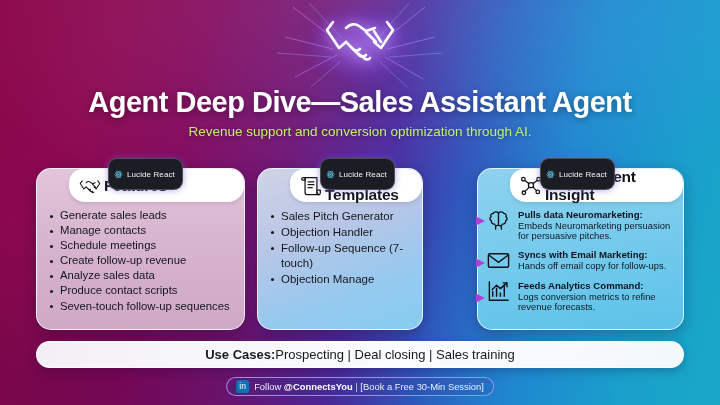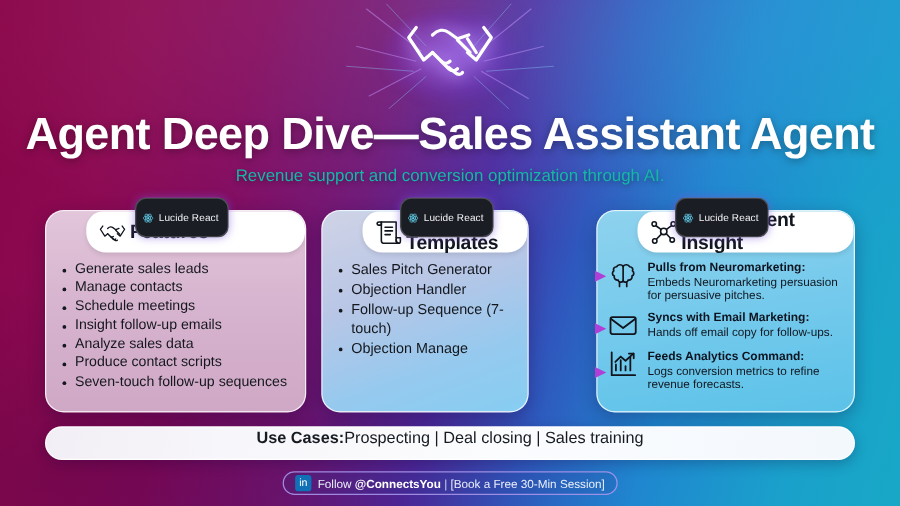--- a/index.html
+++ b/index.html
@@ -42,25 +42,25 @@
     position: absolute; left: 50%; top: 50%; transform: translate(-50%,-50%);
     width: 160px; height: 110px;
     background: radial-gradient(50% 50% at 50% 50%, rgba(180,130,255,.55), rgba(120,60,220,.18) 55%, rgba(0,0,0,0) 72%);
     filter: blur(2px);
   }
   .logo-rays { position: absolute; left: 50%; top: 50%; transform: translate(-50%,-50%); opacity: .85; }
   .logo-svg { position: relative; display: block; margin: 0 auto; filter: drop-shadow(0 0 6px rgba(190,150,255,.95)) drop-shadow(0 0 14px rgba(150,90,255,.55)); }
 
   #title {
     margin-top: 4px;
-    font-size: 36px; font-weight: 700; color: #ffffff; letter-spacing: -.5px;
+    font-size: 29px; font-weight: 700; color: #ffffff; letter-spacing: -.5px;
     text-shadow: 0 2px 7px rgba(0,0,0,.35);
   }
   #subtitle {
-    margin-top: 5px; font-size: 13.5px; color: #14b8a6;
+    margin-top: 5px; font-size: 13.5px; color: #bef264;
     text-shadow: 0 1px 4px rgba(0,0,0,.35);
   }
 
   
   #cards { position: absolute; left: 0; top: 168px; width: 720px; height: 165px; }
 
   .card {
     position: absolute; top: 0; height: 162px;
     border-radius: 15px;
     border: 1.6px solid rgba(255,255,255,.80);
@@ -123,21 +123,21 @@
   #arrow-2 { left: 443px; top: 258px; }
   #arrow-3 { left: 443px; top: 293px; }
 
   
   #usecases {
     position: absolute; left: 36px; top: 341px; width: 648px; height: 27px;
     border-radius: 14px;
     background: linear-gradient(100deg,#f2eef5 0%, #f7f6fa 22%, #fbfcfe 55%, #f3f8fd 100%);
     border: 1.4px solid rgba(255,255,255,.9);
     box-shadow: 0 3px 10px rgba(20,0,50,.25);
-    display: flex; justify-content: center;
+    display: flex; align-items: center; justify-content: center;
     font-size: 13px; color: #161b22;
   }
   #usecases b { font-weight: 700; }
 
   
   #footer {
     position: absolute; left: 50%; transform: translateX(-50%); top: 377px;
     height: 19px; padding: 0 9px;
     display: flex; align-items: center; gap: 5px;
     border: 1.3px solid rgba(168,150,235,.9);
@@ -236,21 +236,21 @@
           <path d="M20.8 10 C22.8 12 24.5 13.8 26 15.2"></path>
         </g>
       </svg>
       <span class="ttl">Features</span>
     </div>
     <div class="card-body">
       <ul class="bullets">
         <li>Generate sales leads</li>
         <li>Manage contacts</li>
         <li>Schedule meetings</li>
-        <li>Insight follow-up emails</li>
+        <li>Create follow-up revenue</li>
         <li>Analyze sales data</li>
         <li>Produce contact scripts</li>
         <li>Seven-touch follow-up sequences</li>
       </ul>
     </div>
   </div>
 
   <div class="card" id="card-2">
     <div class="card-head">
       <svg class="head-icon" viewBox="0 0 24 26">
@@ -292,21 +292,21 @@
       <div class="irow">
         <svg class="iicon" viewBox="0 0 26 26">
           <g fill="none" stroke="#10151d" stroke-width="1.4" stroke-linecap="round">
             <path d="M13 5.2 C11.6 3.4 8.6 3.6 7.6 5.6 C5.6 5.6 4.4 7.4 5.2 9 C3.6 10.2 3.8 12.6 5.6 13.4 C5.2 15.4 6.8 17 8.8 16.8 C9.4 18.6 11.8 19 13 17.6"></path>
             <path d="M13 5.2 C14.4 3.4 17.4 3.6 18.4 5.6 C20.4 5.6 21.6 7.4 20.8 9 C22.4 10.2 22.2 12.6 20.4 13.4 C20.8 15.4 19.2 17 17.2 16.8 C16.6 18.6 14.2 19 13 17.6"></path>
             <path d="M13 5.2 V17.6"></path>
             <path d="M10 19 V22 M16 19 V22"></path>
           </g>
         </svg>
         <div class="itxt">
-          <div class="ittl">Pulls from Neuromarketing:</div>
+          <div class="ittl">Pulls data Neuromarketing:</div>
           <div class="idesc">Embeds Neuromarketing persuasion for persuasive pitches.</div>
         </div>
       </div>
 
       <div class="irow">
         <svg class="iicon" viewBox="0 0 26 26">
           <g fill="none" stroke="#10151d" stroke-width="1.5" stroke-linejoin="round">
             <rect x="2.5" y="6" width="21" height="14" rx="1.6"></rect>
             <path d="M2.5 7 L13 15 L23.5 7"></path>
           </g>

